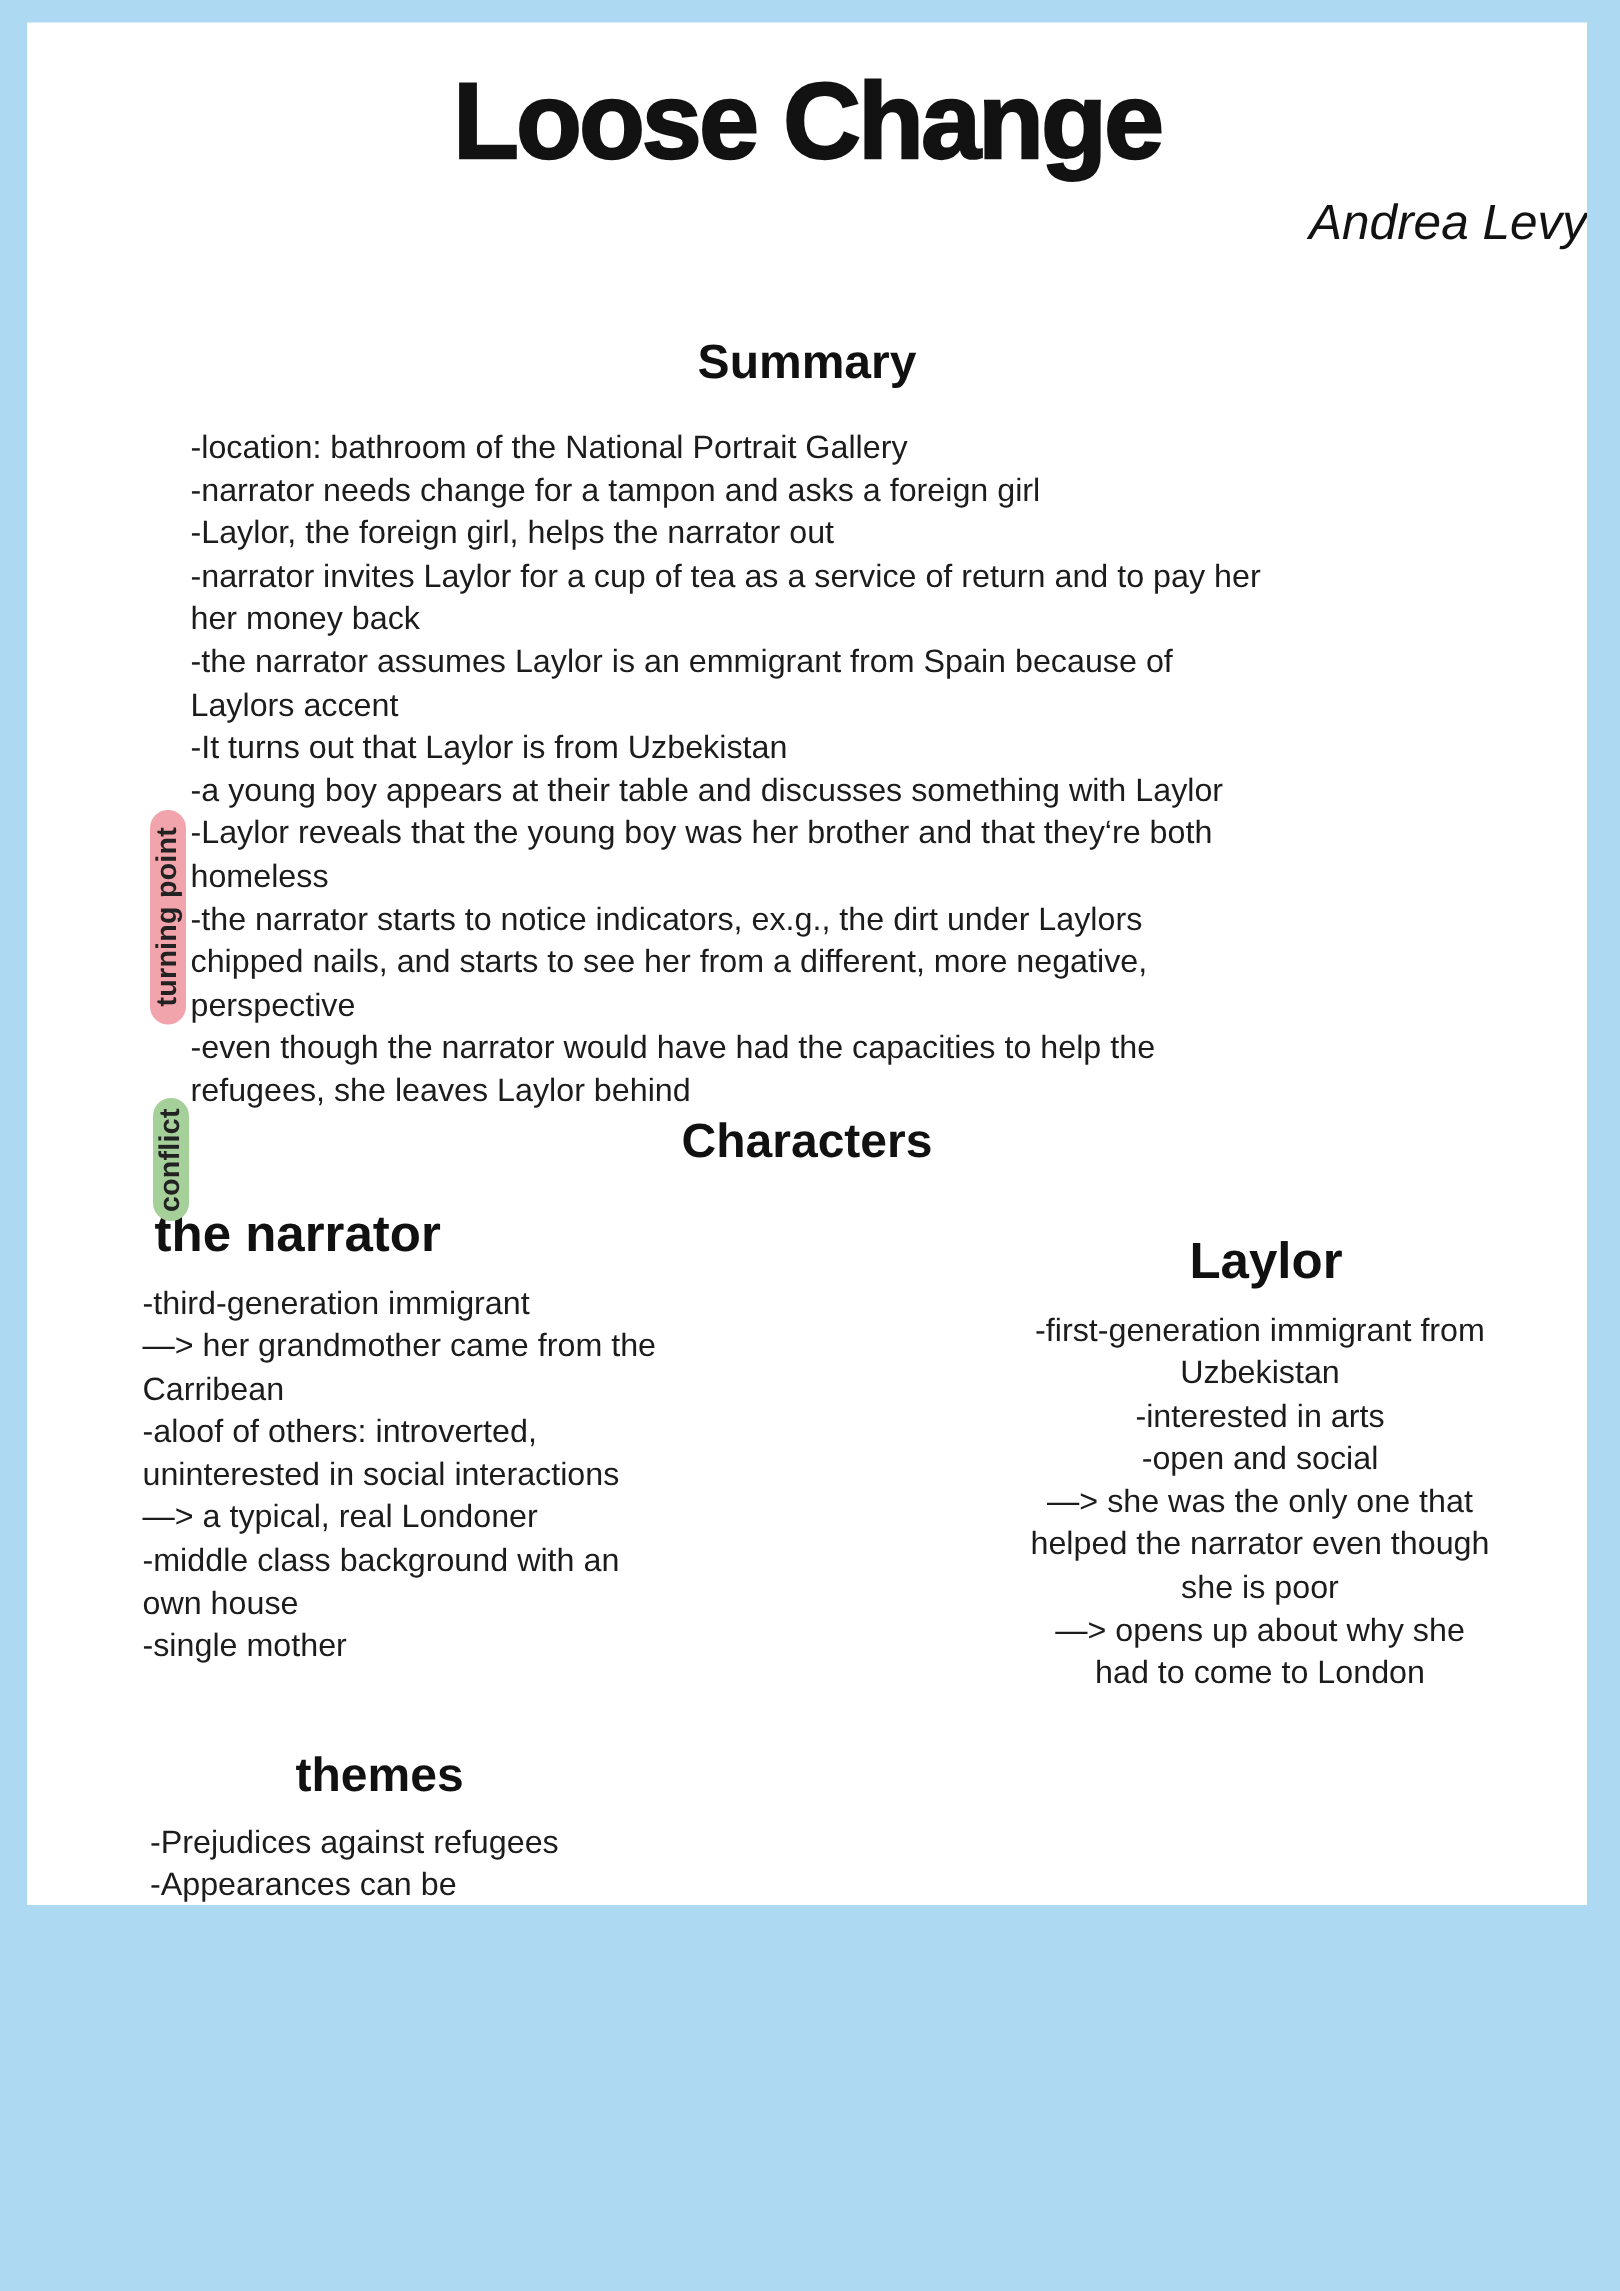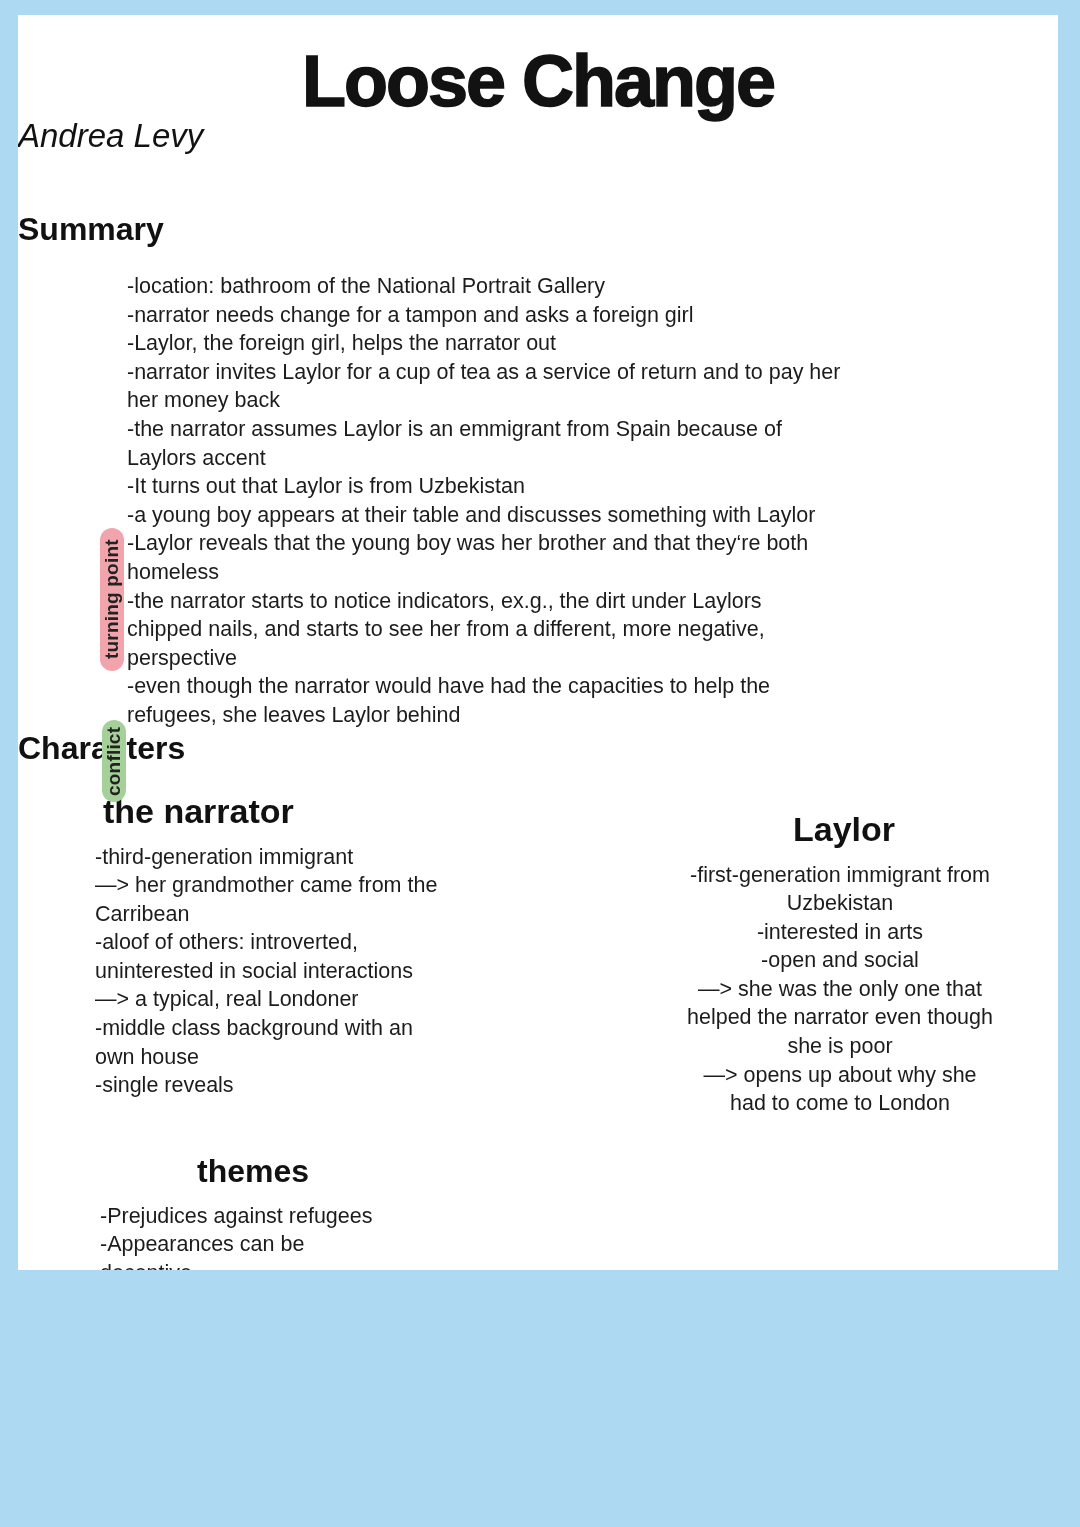--- a/index.html
+++ b/index.html
@@ -24,29 +24,29 @@
     margin-top: 30px;
     text-align: center;
     font-size: 72px;
     line-height: 1.0;
     font-weight: bold;
     letter-spacing: -2px;
     color: #121212;
     -webkit-text-stroke: 1.5px #121212;
   }
   .doc-author {
-    margin-top: 0;
-    text-align: left;
+    margin-top: 12px;
+    text-align: right;
     font-size: 33px;
     font-style: italic;
     font-weight: 500;
     color: #121212;
   }
   .section-heading {
-    text-align: left;
+    text-align: center;
     font-size: 32px;
     font-weight: bold;
     color: #111111;
   }
   .summary-heading { margin-top: 56px; }
   .summary-wrap {
     position: relative;
     margin-top: 24px;
     margin-left: 109px;
     width: 850px;
@@ -158,21 +158,21 @@
       <div class="char-heading">the narrator</div>
       <div class="char-list">
         <div class="body-text">-third-generation immigrant</div>
         <div class="body-text">—&gt; her grandmother came from the
 Carribean</div>
         <div class="body-text">-aloof of others: introverted,
 uninterested in social interactions</div>
         <div class="body-text">—&gt; a typical, real Londoner</div>
         <div class="body-text">-middle class background with an
 own house</div>
-        <div class="body-text">-single reveals</div>
+        <div class="body-text">-single mother</div>
       </div>
 
       <div class="themes-block">
         <div class="themes-heading">themes</div>
         <div class="themes-list">
           <div class="body-text">-Prejudices against refugees</div>
           <div class="body-text">-Appearances can be
 deceptive</div>
         </div>
       </div>

